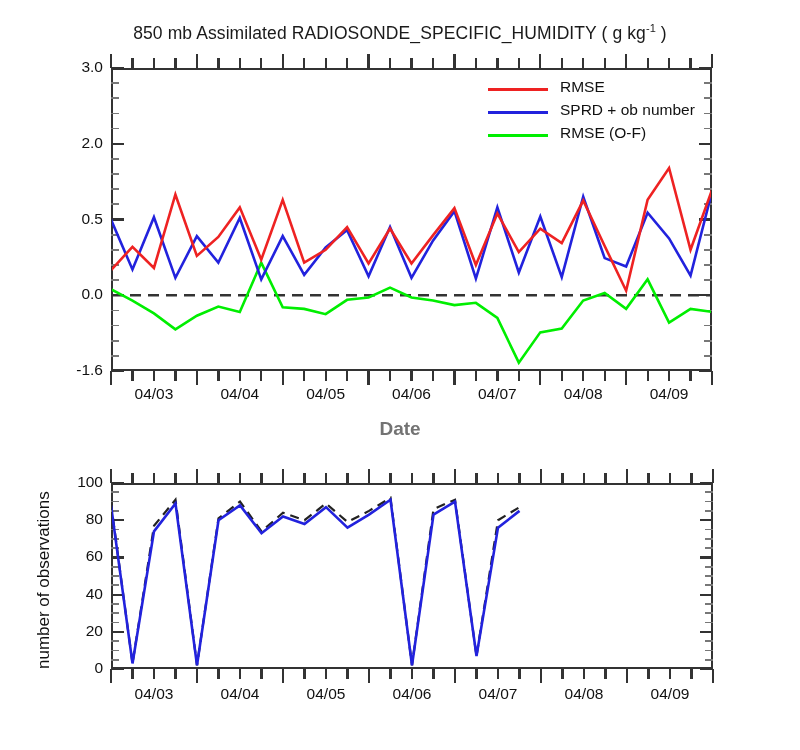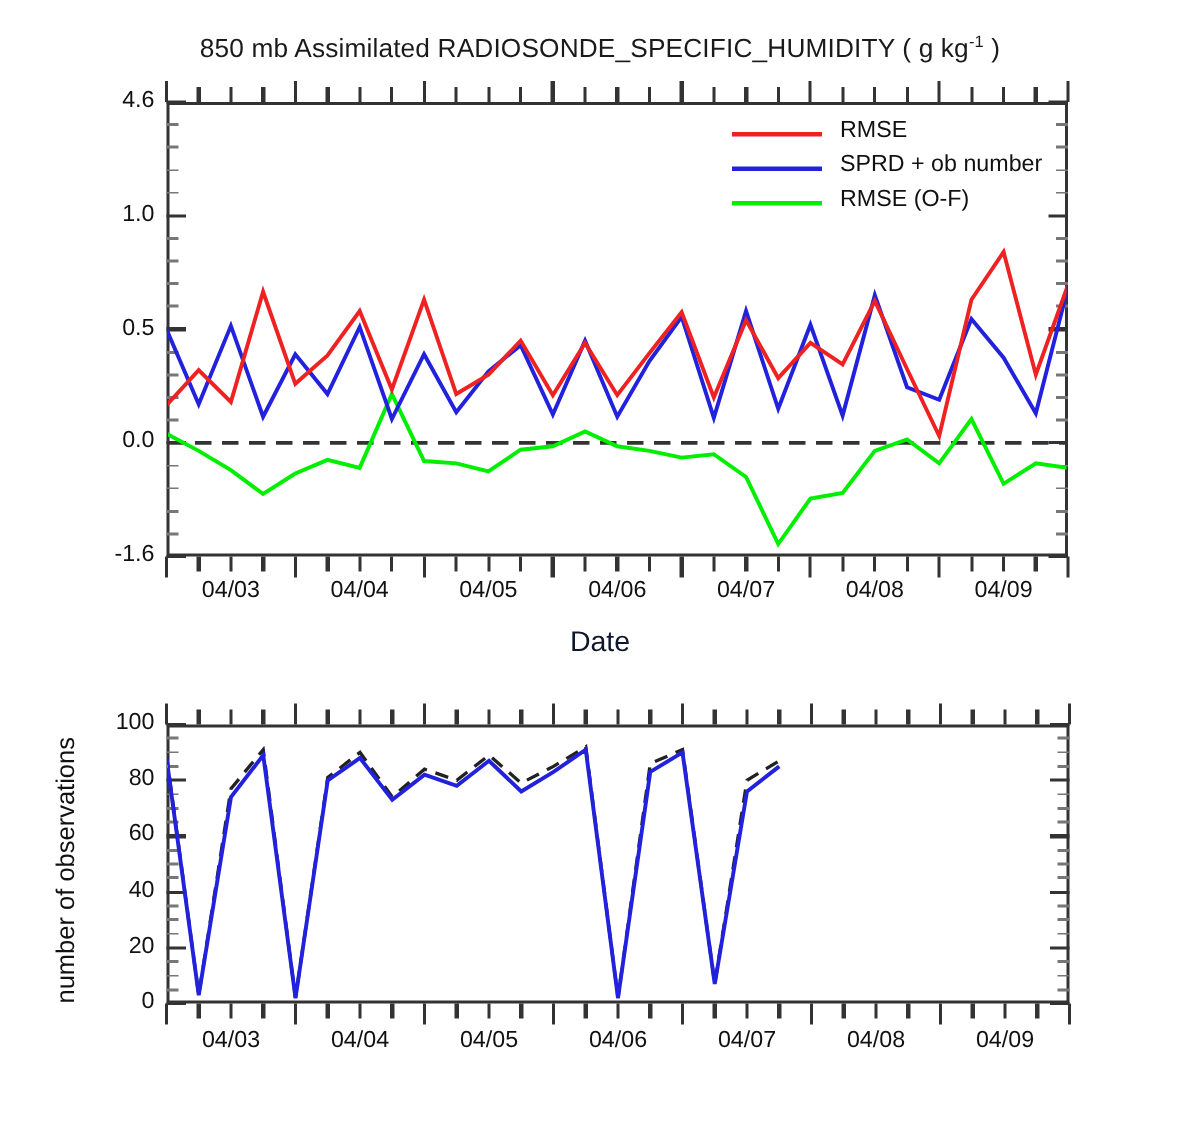--- a/index.html
+++ b/index.html
@@ -5,21 +5,21 @@
   html,body{margin:0;padding:0;background:#ffffff;}
   body{width:800px;height:750px;font-family:"Liberation Sans",sans-serif;color:#000;overflow:hidden;}
   #stage{position:relative;width:708px;height:750px;}
 
   .title{
     position:absolute;left:0;top:22px;width:800px;text-align:center;
     font-size:17.5px;color:#1a1a1a;letter-spacing:0.1px;white-space:nowrap;
   }
   .title sup{font-size:11px;vertical-align:super;}
 
-  .axlabel{position:absolute;font-size:16.5px;color:#0f172a;}
+  .axlabel{position:absolute;font-size:16.5px;color:#737373;font-weight:bold;}
   .ylabel-rot{
     position:absolute;font-size:17px;color:#111;
     transform-origin:0 0;transform:rotate(-90deg);white-space:nowrap;
   }
 
   .panel{position:absolute;box-sizing:border-box;}
   .frame{position:absolute;box-sizing:border-box;border:2.2px solid #333;background:#fff;}
 
   .tick{position:absolute;background:#333;}
   .ytick-label{position:absolute;font-size:15.5px;color:#111;text-align:right;white-space:nowrap;}
@@ -39,24 +39,24 @@
 <div id="stage">
 
   <div class="title">
     <span>850 mb Assimilated RADIOSONDE_SPECIFIC_HUMIDITY ( g kg</span><sup>-1</sup><span> )</span>
   </div>
 
   <div class="panel" id="top-panel" style="left: 0px; top: 0px; width: 800px; height: 750px;">
       <div class="frame" style="left: 111px; top: 68px; width: 601px; height: 303px;"></div>
       <div class="tick" style="left: 111px; top: 66.9px; width: 13px; height: 2.3px;"></div>
       <div class="tick" style="left: 699px; top: 66.9px; width: 13px; height: 2.3px;"></div>
-      <div class="ytick-label" style="left: 45px; top: 58px; width: 58px;">4.6</div>
+      <div class="ytick-label" style="left: 45px; top: 58px; width: 58px;">3.0</div>
       <div class="tick" style="left: 111px; top: 142.65px; width: 13px; height: 2.3px;"></div>
       <div class="tick" style="left: 699px; top: 142.65px; width: 13px; height: 2.3px;"></div>
-      <div class="ytick-label" style="left: 45px; top: 133.75px; width: 58px;">1.0</div>
+      <div class="ytick-label" style="left: 45px; top: 133.75px; width: 58px;">2.0</div>
       <div class="tick" style="left: 111px; top: 218.4px; width: 13px; height: 2.3px;"></div>
       <div class="tick" style="left: 699px; top: 218.4px; width: 13px; height: 2.3px;"></div>
       <div class="ytick-label" style="left: 45px; top: 209.5px; width: 58px;">0.5</div>
       <div class="tick" style="left: 111px; top: 294.15px; width: 13px; height: 2.3px;"></div>
       <div class="tick" style="left: 699px; top: 294.15px; width: 13px; height: 2.3px;"></div>
       <div class="ytick-label" style="left: 45px; top: 285.25px; width: 58px;">0.0</div>
       <div class="tick" style="left: 111px; top: 369.9px; width: 13px; height: 2.3px;"></div>
       <div class="tick" style="left: 699px; top: 369.9px; width: 13px; height: 2.3px;"></div>
       <div class="ytick-label" style="left: 45px; top: 361px; width: 58px;">-1.6</div>
       <div class="tick" style="left: 111px; top: 354.95px; width: 8px; height: 1.8px; background: rgb(119, 119, 119);"></div>

